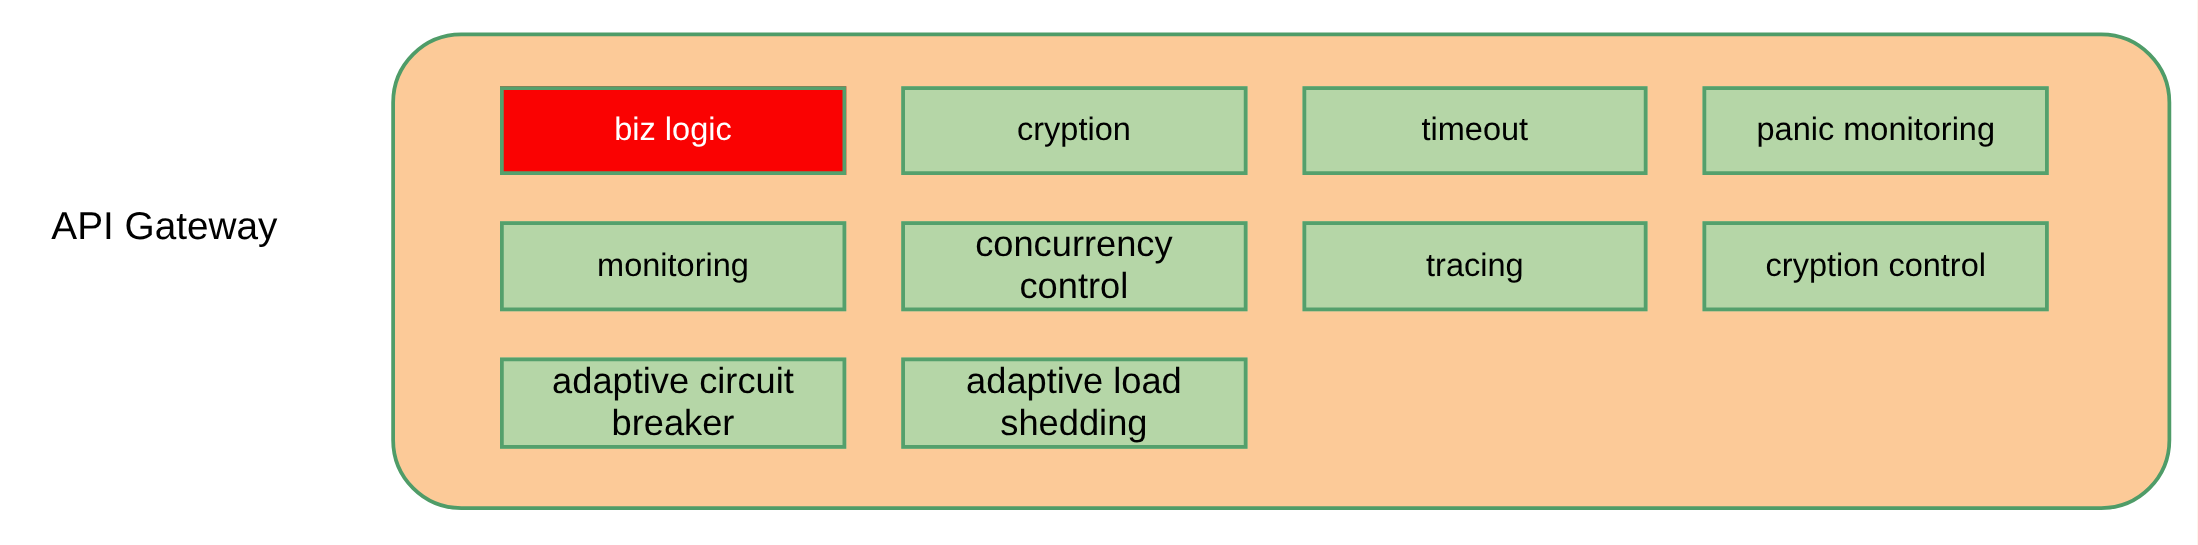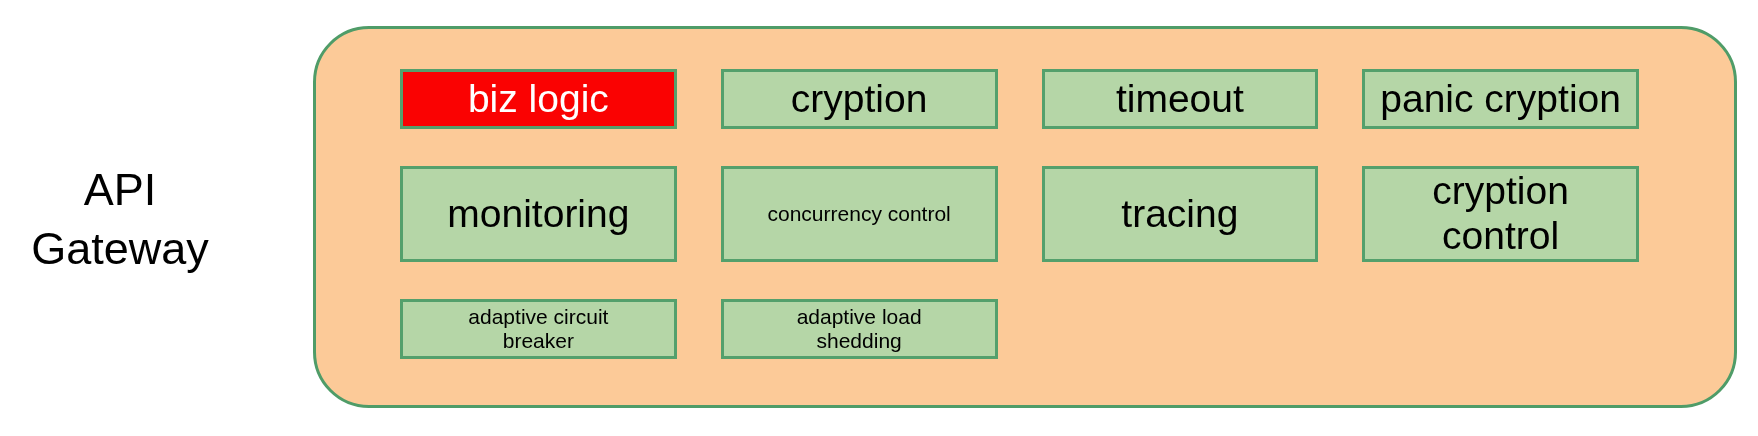--- a/index.html
+++ b/index.html
@@ -14,22 +14,22 @@
     background: #ffffff;
     font-family: "Liberation Sans", "DejaVu Sans", sans-serif;
     color: #000000;
     overflow: hidden;
   }
   .gateway-label {
     position: absolute;
     left: 18px;
     top: 161px;
     width: 204px;
-    text-align: center;
-    font-size: 45px;
+    text-align: right;
+    font-size: 31px;
     line-height: 1.3;
     color: #000000;
   }
   .gateway-container {
     position: absolute;
     left: 313px;
     top: 26px;
     width: 1424px;
     height: 382px;
     box-sizing: border-box;
@@ -50,27 +50,27 @@
     row-gap: 37px;
   }
   .box {
     box-sizing: border-box;
     background: #b5d6a7;
     border: 3px solid #54a06c;
     display: flex;
     align-items: center;
     justify-content: center;
     text-align: center;
-    font-size: 39px;
+    font-size: 26px;
     line-height: 1.15;
     color: #000000;
     padding: 0 10px;
   }
   .box.two-line {
-    font-size: 21px;
+    font-size: 29px;
     padding: 0 38px;
   }
   .box.highlight {
     background: #fa0202;
     color: #ffffff;
   }
 </style>
 </head>
 <body>
 
@@ -82,21 +82,21 @@
 
     <div class="modules-grid">
 
       <div class="box highlight">biz logic</div>
 
 
       <div class="box">cryption</div>
 
       <div class="box">timeout</div>
 
-      <div class="box">panic cryption</div>
+      <div class="box">panic monitoring</div>
 
       <div class="box">monitoring</div>
 
 
       <div class="box two-line">concurrency control</div>
 
       <div class="box">tracing</div>
 
       <div class="box">cryption control</div>
 

